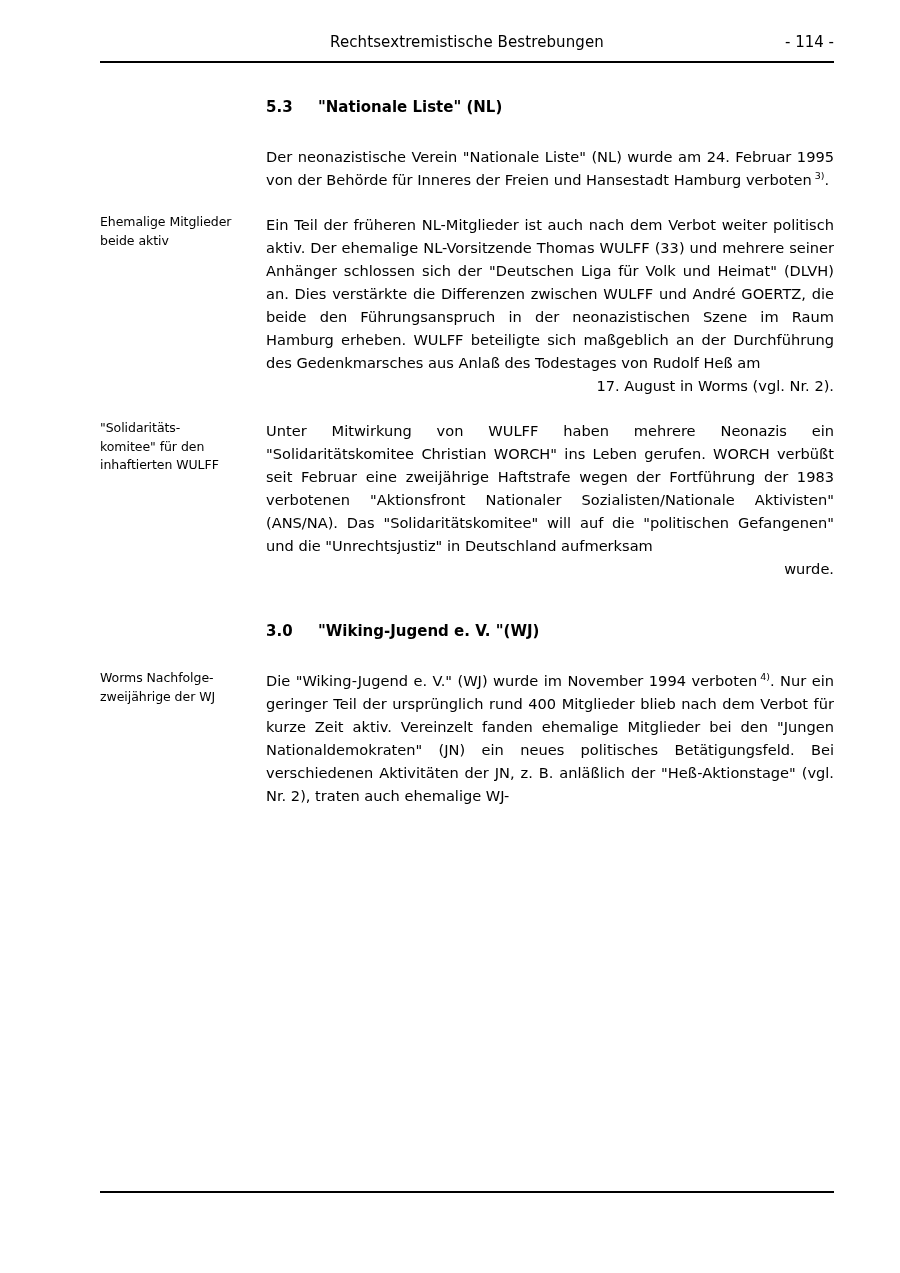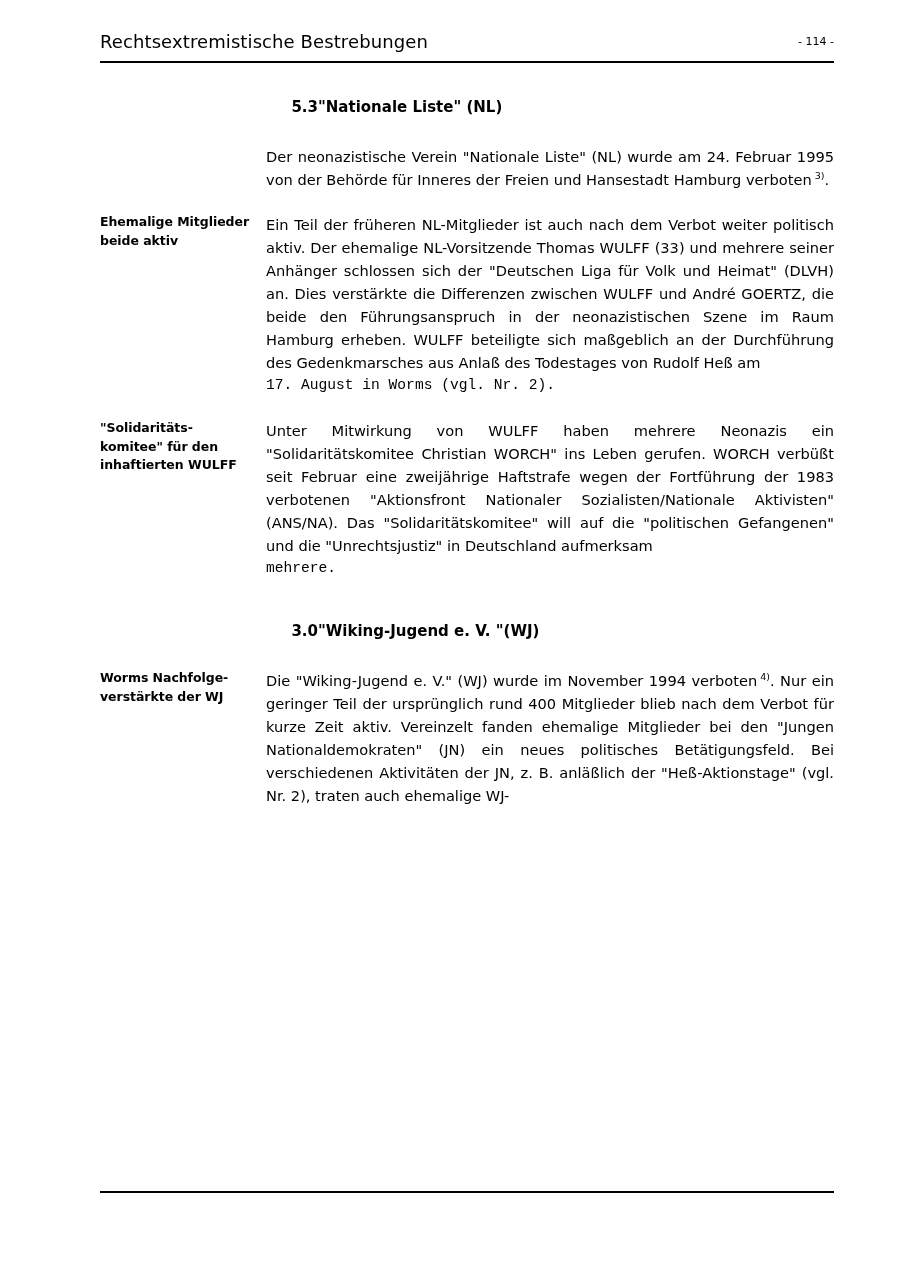--- a/index.html
+++ b/index.html
@@ -32,31 +32,32 @@
     top: 32px;
     width: 734px;
     height: 26px;
   }
 
   .header-title {
     position: absolute;
     left: 0;
     top: 0;
     width: 734px;
-    font-size: 18px;
+    text-align: center;
+    font-size: 15px;
     line-height: 20px;
     letter-spacing: 0.1px;
     white-space: nowrap;
   }
 
   .header-folio {
     position: absolute;
     right: 0;
     top: 0;
-    font-size: 11px;
+    font-size: 15px;
     line-height: 20px;
     white-space: nowrap;
     margin-left: 28px;
   }
 
   .rule {
     position: absolute;
     left: 100px;
     width: 734px;
     height: 0;
@@ -81,54 +82,53 @@
     width: 568px;
     font-size: 15px;
     font-weight: bold;
     line-height: 23px;
     white-space: nowrap;
   }
 
   .heading .num {
     display: inline-block;
     width: 52px;
-    text-align: right;
   }
 
   
   .row {
     position: relative;
     display: block;
     width: 734px;
   }
 
   .note {
     position: absolute;
     left: 0;
     top: 0;
     width: 159px;
     font-size: 12.5px;
-    font-weight: bold;
+    font-weight: normal;
     line-height: 18.5px;
     text-align: left;
     letter-spacing: -0.05px;
   }
 
   .para {
     margin: 0 0 0 166px;
     width: 568px;
     font-size: 14.6px;
     line-height: 23px;
     text-align: justify;
     text-justify: inter-word;
     hyphens: none;
   }
 
   
-  .para > .tail { display: block; text-align: left; font-family: Liberation Mono, monospace; }
+  .para > .tail { display: block; text-align: right; }
 
   sup.fn {
     font-size: 9.5px;
     vertical-align: super;
     line-height: 0;
     padding-left: 3px;
   }
   .sp-22 { height: 22px; }
   .sp-26 { height: 26px; }
   .sp-40 { height: 40px; }
@@ -170,36 +170,36 @@
 
     <div class="sp-22"></div>
 
     <div class="row">
       <div class="note">
         <span>"Solidaritäts-</span><br>
         <span>komitee" für den</span><br>
         <span>inhaftierten WULFF</span>
       </div>
       <p class="para"><span>Unter Mitwirkung von WULFF haben mehrere Neonazis ein "Solidaritätskomitee Christian WORCH" ins Leben gerufen. WORCH verbüßt seit Februar eine zweijährige Haftstrafe wegen der Fortführung der 1983 verbotenen "Aktionsfront Nationaler Sozialisten/Nationale Aktivisten" (ANS/NA). Das "Solidaritätskomitee" will auf die "politischen Gefangenen" und die "Unrechtsjustiz" in Deutschland aufmerksam</span>
-        <span class="tail">mehrere.</span>
+        <span class="tail">wurde.</span>
       </p>
     </div>
 
     <div class="sp-40"></div>
 
     <div class="heading">
       <span class="num">3.0</span><span>"Wiking-Jugend e. V. "(WJ)</span>
     </div>
 
     <div class="sp-26"></div>
 
     <div class="row">
       <div class="note">
         <span>Worms Nachfolge-</span><br>
-        <span>verstärkte der WJ</span>
+        <span>zweijährige der WJ</span>
       </div>
       <p class="para"><span>Die "Wiking-Jugend e. V." (WJ) wurde im November 1994 verboten</span><sup class="fn">4)</sup><span>. Nur ein geringer Teil der ursprünglich rund 400 Mitglieder blieb nach dem Verbot für kurze Zeit aktiv. Vereinzelt fanden ehemalige Mitglieder bei den "Jungen Nationaldemokraten" (JN) ein neues politisches Betätigungsfeld. Bei verschiedenen Aktivitäten der JN, z. B. anläßlich der "Heß-Aktionstage" (vgl. Nr. 2), traten auch ehemalige WJ-</span>
       </p>
     </div>
 
   </div>
 
   <div class="rule rule-bottom"></div>
 
 </div>

